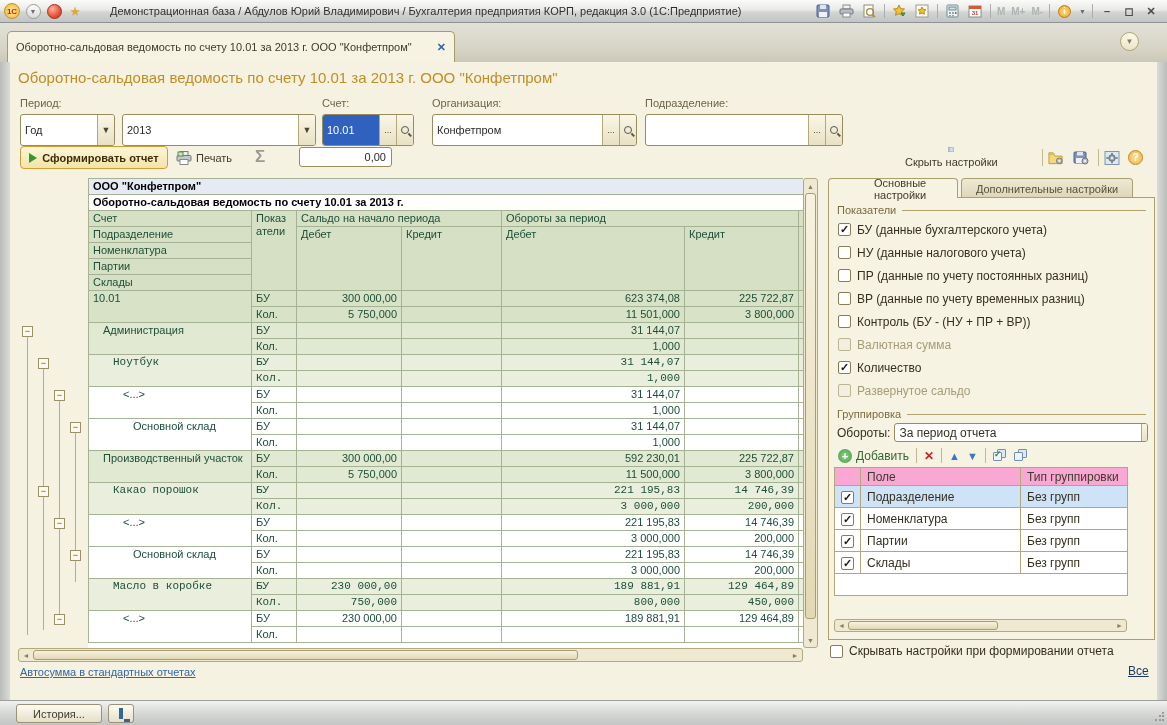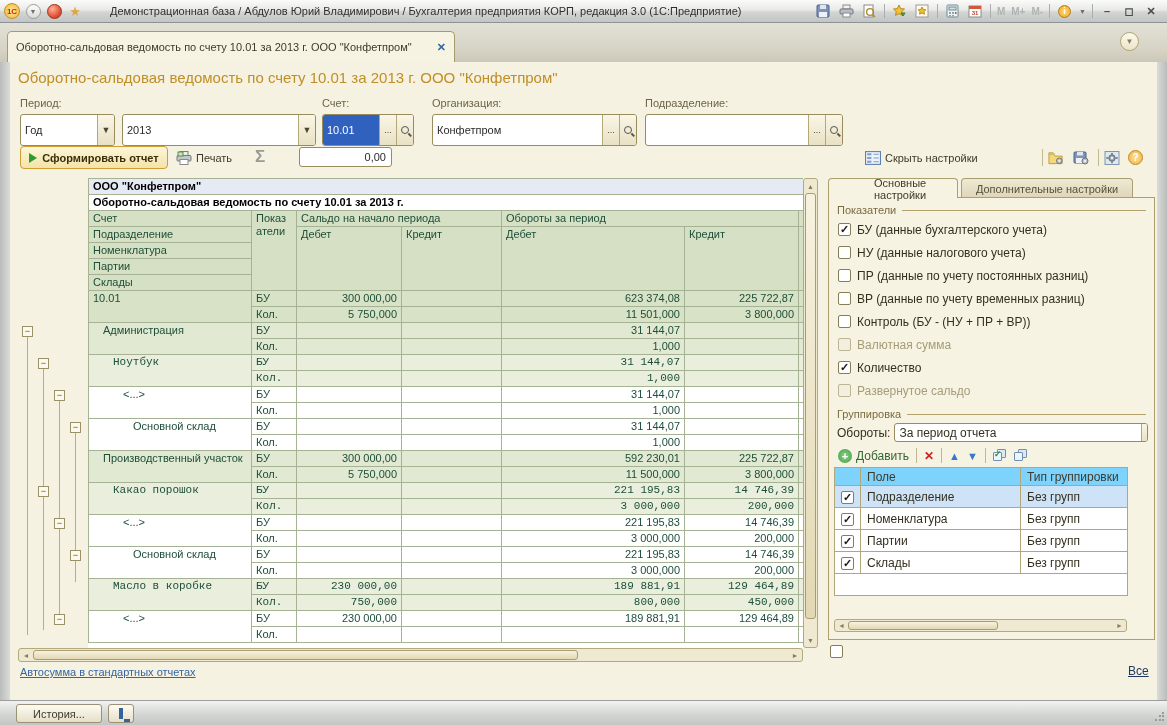--- a/index.html
+++ b/index.html
@@ -108,21 +108,21 @@
 .add-ic{width:14px;height:14px;border-radius:8px;background:radial-gradient(#8fd08f,#3d9e3d);color:#fff;font-weight:bold;font-size:11px;display:flex;align-items:center;justify-content:center;}
 .del-ic{color:#cc2222;font-weight:bold;font-size:12px;}
 .up-ic{color:#3b76c8;font-size:11px;}
 .stack-ic{position:relative;width:14px;height:13px;}
 .stack-ic i{position:absolute;width:9px;height:9px;background:#dde8f5;border:1px solid #6f8fb5;border-radius:1px;}
 .stack-ic i.b{left:4px;top:0;}
 .stack-ic i.f{left:0;top:3px;background:#eef4fb;}
 .stack-ic em{position:absolute;left:1px;top:0px;color:#2f8f2f;font-style:normal;font-weight:bold;font-size:9px;}
 table.gt{border-collapse:collapse;table-layout:fixed;margin-left:5px;width:293px;background:#fff;font-size:12px;color:#34301f;}
 table.gt td,table.gt th{border:1px solid #b1a778;height:22px;padding:0 6px;text-align:left;font-weight:normal;white-space:nowrap;overflow:hidden;}
-table.gt th{background:#7dd3fc;height:18px;color:#3d3a2c;}
+table.gt th{background:#f9a8d4;height:18px;color:#3d3a2c;}
 tr.gsel td{background:#cfe3f8;}
 .gt-cbcell{text-align:center !important;padding:0 !important;}
 .gt-empty td{height:32px;border:1px solid #b1a778;background:#fff;}
 
 
 .link{color:#3465a4;text-decoration:underline;font-size:11px;}
 .all-link{color:#203a60;text-decoration:underline;font-size:12px;}
 .statusbar{position:absolute;left:0;top:700px;width:1167px;height:25px;
  background:linear-gradient(180deg,#f2f2f0,#d2d4d2 60%,#c3c6c4);border-top:1px solid #9b9e9c;}
 .st-btn{position:absolute;top:3px;height:19px;border:1px solid #9a9176;border-radius:3px;background:linear-gradient(#fdfbf2,#e6dfc8);
@@ -278,21 +278,21 @@
       <rect x="4" y="8.5" width="8" height="5" fill="#fff" stroke="#8a8a8a"></rect>
       <rect x="2" y="1" width="5" height="4" fill="#cfe3c2" stroke="#5d8a4a"></rect>
     </svg>
   <span>Печать</span>
 </div>
 <div class="sigma">Σ</div>
 <div class="sum-field">
     <span>0,00</span>
   </div>
 
-<div class="btn-flat" style="left:865px;">
+<div class="btn-flat" style="left:905px;flex-direction:column;">
   <svg class="ic16" width="15" height="13" viewBox="0 0 15 13">
       <rect x="0.5" y="0.5" width="14" height="12" fill="#eef3fa" stroke="#5b7fae"></rect>
       <rect x="2" y="2" width="4" height="2" fill="#7fa3cc"></rect>
       <rect x="2" y="5.5" width="4" height="2" fill="#7fa3cc"></rect>
       <rect x="2" y="9" width="4" height="2" fill="#7fa3cc"></rect>
       <line x1="8" y1="3" x2="13" y2="3" stroke="#7fa3cc"></line>
       <line x1="8" y1="6.5" x2="13" y2="6.5" stroke="#7fa3cc"></line>
       <line x1="8" y1="10" x2="13" y2="10" stroke="#7fa3cc"></line>
     </svg>
   <span>Скрыть настройки</span>
@@ -733,20 +733,21 @@
 </div>
 
 <div class="sb" style="left:1136px;top:200px;width:15px;height:437px;">
   <div class="sb-arrow" style="left:0;top:1px;width:13px;height:12px;">▲</div>
   <div class="sb-thumb" style="left:1px;top:14px;width:11px;height:380px;"></div>
   <div class="sb-arrow" style="left:0;bottom:1px;width:13px;height:12px;">▼</div>
 </div>
 
 <div class="cb-row abs" style="left:828px;top:642px;height:18px;padding-left:2px;">
   <span class="cb"></span>
+  <span>Скрывать настройки при формировании отчета</span>
 </div>
 
 <a class="link abs" style="left:20px;top:666px;">Автосумма в стандартных отчетах</a>
 <a class="all-link abs" style="left:1128px;top:664px;">Все</a>
 
 <div class="statusbar">
   <div class="st-btn" style="left:16px;width:86px;">
       <span>История...</span>
     </div>
   <div class="st-btn" style="left:108px;width:26px;">

